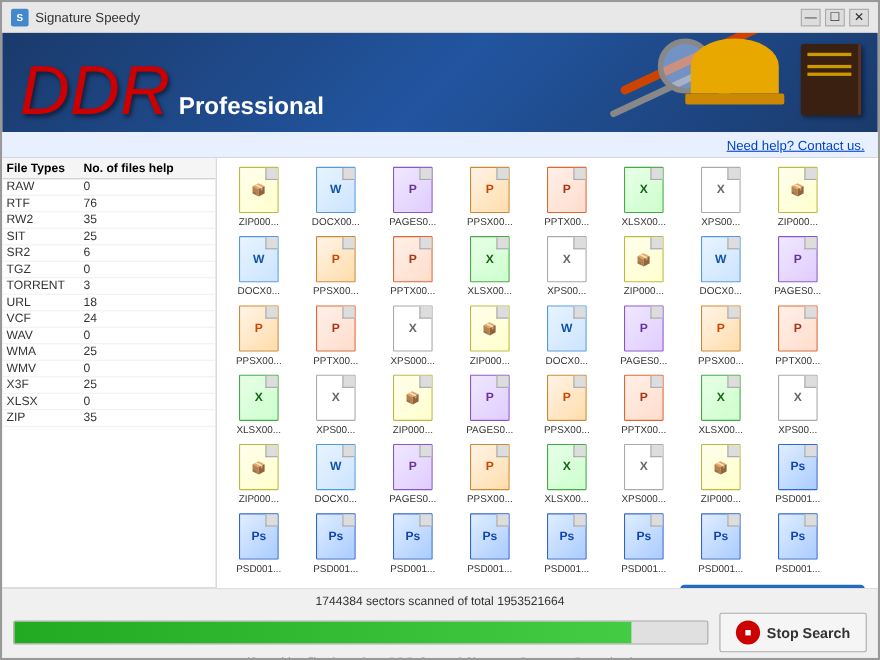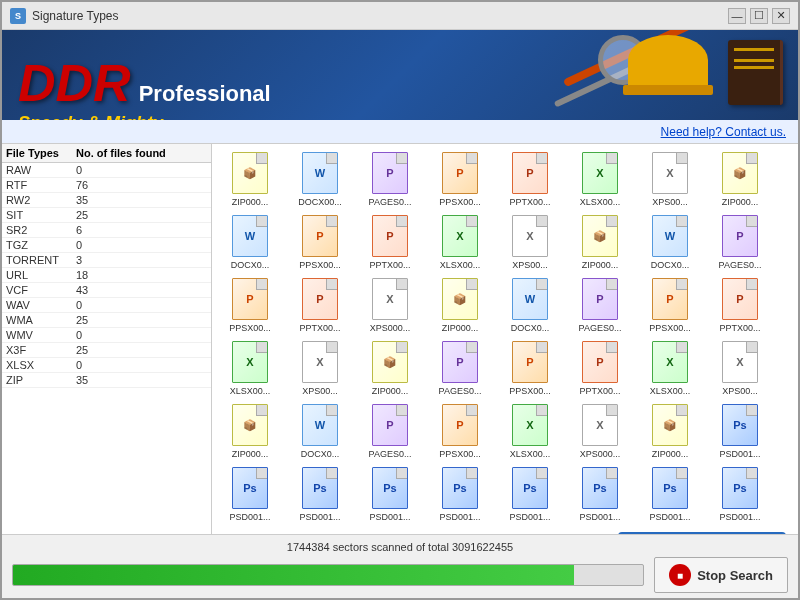--- a/index.html
+++ b/index.html
@@ -25,21 +25,21 @@
       background: linear-gradient(135deg, #1a3a6b 0%, #2255a0 50%, #1a3a6b 100%);
       height: 90px;
       display: flex;
       align-items: center;
       padding: 0 16px;
       position: relative;
       overflow: hidden;
     }
     .header-logo { display: flex; flex-direction: column; }
     .header-ddr { display: flex; align-items: baseline; gap: 8px; }
-    .ddr-text { font-size: 52px; font-weight: bold; color: #cc0000; font-style: italic; text-shadow: 2px 2px 4px rgba(0,0,0,0.5); margin-top: 36px; }
+    .ddr-text { font-size: 63px; font-weight: normal; color: #cc0000; font-style: italic; text-shadow: 2px 2px 4px rgba(0,0,0,0.5); margin-top: 36px; }
     .professional-text { font-size: 22px; font-weight: bold; color: white; }
     .speedy-text { font-size: 18px; font-style: italic; color: #ffcc00; font-weight: bold; }
     .header-tools {
       position: absolute;
       right: 0;
       top: 0;
       height: 90px;
       width: 280px;
       display: flex;
       align-items: center;
@@ -60,21 +60,21 @@
 
     
     .main-content {
       display: flex;
       height: 390px;
       background: white;
     }
 
     
     .left-panel {
-      width: 210px;
+      width: 195px;
       border-right: 1px solid #ccc;
       overflow: hidden;
       display: flex;
       flex-direction: column;
     }
     .file-list-header {
       display: flex;
       background: #f5f5f5;
       border-bottom: 1px solid #ccc;
       padding: 3px 4px;
@@ -244,21 +244,21 @@
       text-align: center;
       margin-top: 3px;
     }
   </style>
 </head>
 <body>
 
 <div class="title-bar">
   <div class="title-bar-left">
     <div class="title-bar-icon">S</div>
-    <span>Signature Types</span>
+    <span>Signature Speedy</span>
   </div>
   <div class="title-bar-controls">
     <div class="title-btn">—</div>
     <div class="title-btn">☐</div>
     <div class="title-btn">✕</div>
   </div>
 </div>
 
 <div class="header-banner">
   <div class="header-logo">
@@ -294,21 +294,21 @@
 
 <div class="help-bar">
   <a class="help-link">Need help? Contact us.</a>
 </div>
 
 <div class="main-content">
 
   <div class="left-panel">
     <div class="file-list-header">
       <span class="col-filetype">File Types</span>
-      <span class="col-count">No. of files found</span>
+      <span class="col-count">No. of files help</span>
     </div>
     <div class="file-list-body" id="file-list-body">
     <div class="file-row">
           <span class="file-type-name">RAW</span>
           <span class="file-type-count">0</span>
         </div>
         <div class="file-row">
           <span class="file-type-name">RTF</span>
           <span class="file-type-count">76</span>
         </div>
@@ -331,21 +331,21 @@
         <div class="file-row">
           <span class="file-type-name">TORRENT</span>
           <span class="file-type-count">3</span>
         </div>
         <div class="file-row">
           <span class="file-type-name">URL</span>
           <span class="file-type-count">18</span>
         </div>
         <div class="file-row">
           <span class="file-type-name">VCF</span>
-          <span class="file-type-count">43</span>
+          <span class="file-type-count">24</span>
         </div>
         <div class="file-row">
           <span class="file-type-name">WAV</span>
           <span class="file-type-count">0</span>
         </div>
         <div class="file-row">
           <span class="file-type-name">WMA</span>
           <span class="file-type-count">25</span>
         </div>
         <div class="file-row">
@@ -754,21 +754,21 @@
     <div class="thumb-label">PSD001...</div>
   </div>
       </div>
     <div class="watermark-row">
       <div class="watermark-box">FreeRecovery.org</div>
     </div>
   </div>
 </div>
 
 <div class="progress-area">
-  <div class="progress-text">1744384 sectors scanned of total 3091622455</div>
+  <div class="progress-text">1744384 sectors scanned of total 1953521664</div>
   <div class="progress-row">
     <div class="progress-bar-outer">
       <div class="progress-bar-inner" id="progress-bar" style="width: 89%;"></div>
     </div>
     <button class="stop-btn">
       <div class="stop-icon"></div>
       <span>Stop Search</span>
     </button>
   </div>
   <div class="search-info">(Searching files based on:  DDR General Signature Recovery Procedure)</div>

